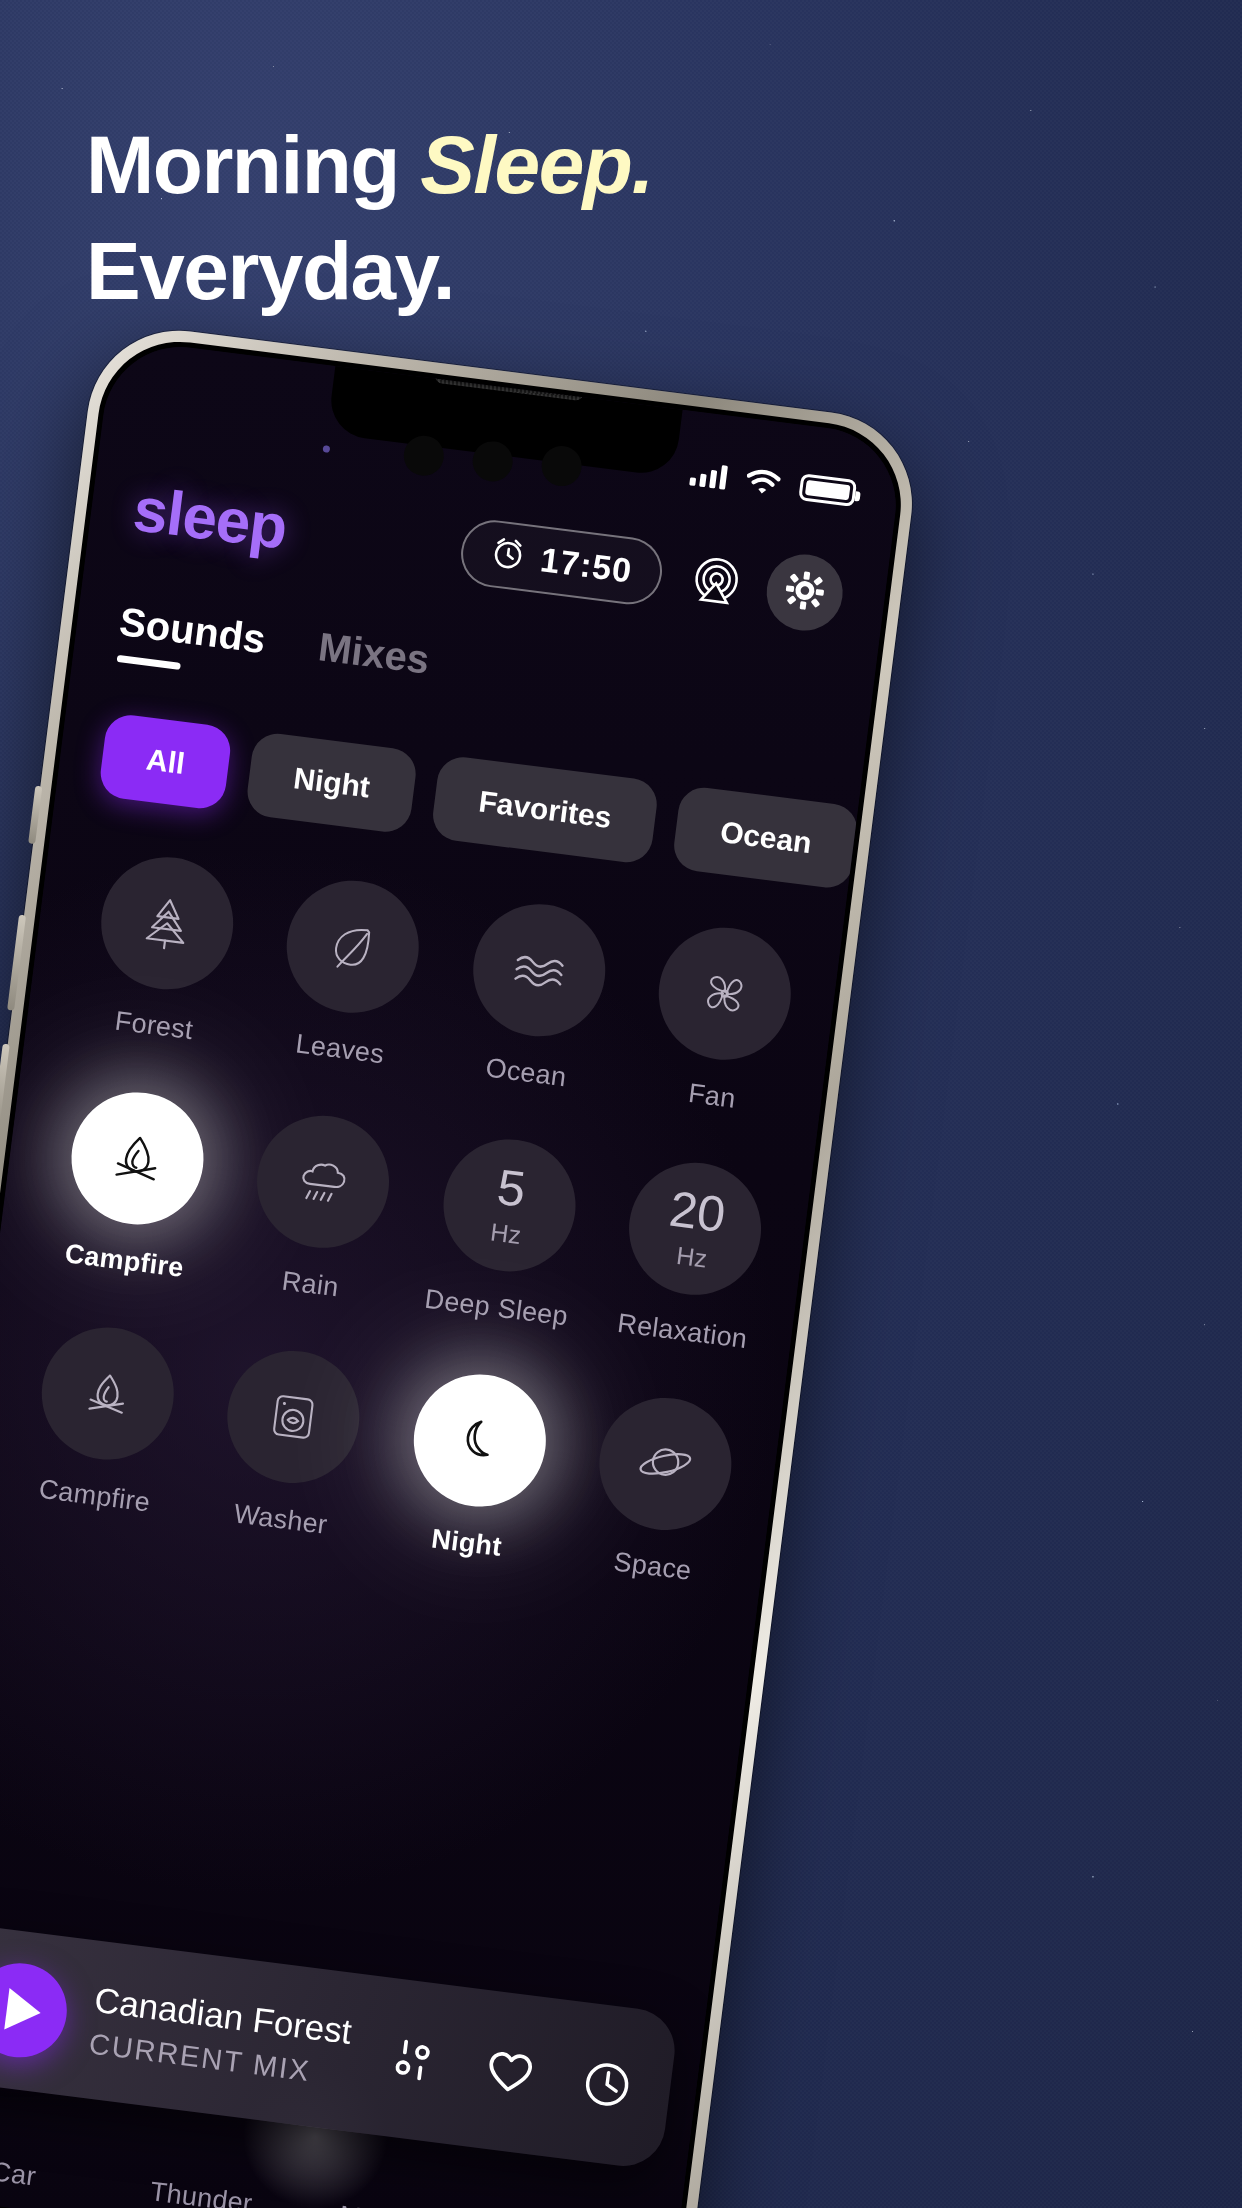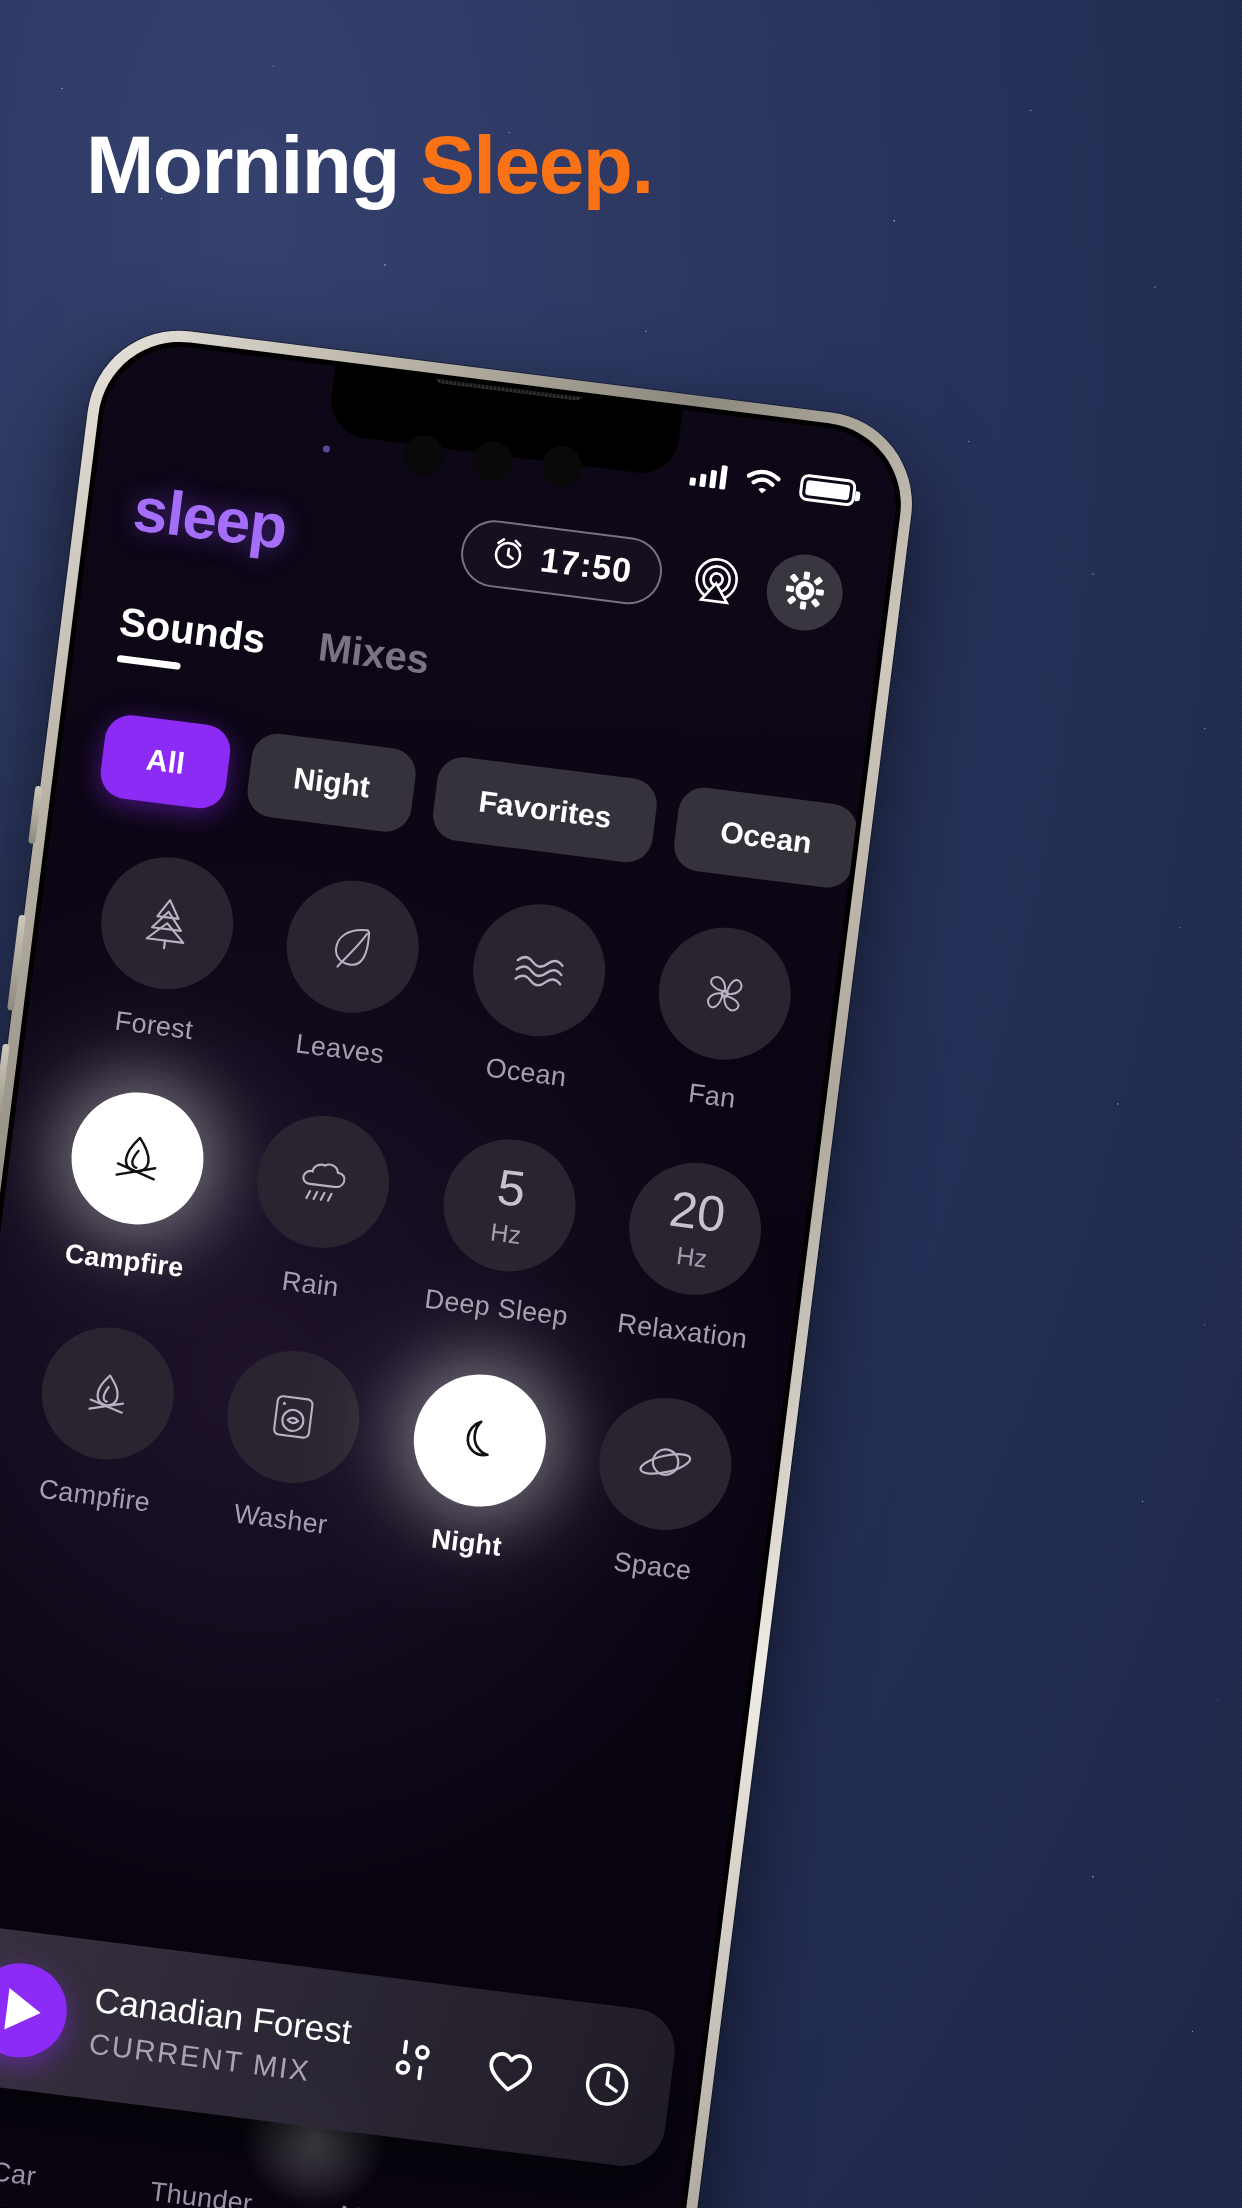--- a/index.html
+++ b/index.html
@@ -64,21 +64,21 @@
       repeating-conic-gradient(rgba(255,255,255,.045) 0% 25%, rgba(0,0,0,.05) 0% 50%);
     background-size:4px 4px;
   }
 
   
   .headline{
     position:absolute; left:86px; top:112px; z-index:12;
     font-size:82px; font-weight:bold; line-height:1.29;
     color:#ffffff; letter-spacing:-1.5px;
   }
-  .headline .accent{ color:#f97316; }
+  .headline .accent{ color:#fef9c3;font-style:italic; }
 
   
   .phone-wrap{
     position:absolute; left:96px; top:372px; z-index:10;
     width:830px; height:1900px;
     transform:rotate(7.2deg);
     transform-origin:50% 0%;
   }
   .phone-frame{
     position:absolute; inset:0;
@@ -253,20 +253,21 @@
     background:linear-gradient(180deg,#cdc7bb,#8f8a7f); z-index:11; }
 </style>
 </head>
 <body>
 
 <div class="bg"></div>
 <div class="noise"></div>
 
 <div class="headline">
   <div><span>Morning </span><span class="accent">Sleep.</span></div>
+  <div>Everyday.</div>
 </div>
 
 <div class="phone-wrap">
 
   <div class="sidebtn" style="top:470px;height:58px;"></div>
   <div class="sidebtn" style="top:600px;height:96px;"></div>
   <div class="sidebtn" style="top:730px;height:96px;"></div>
 
   <div class="phone-frame"></div>
   <div class="phone-inner">

